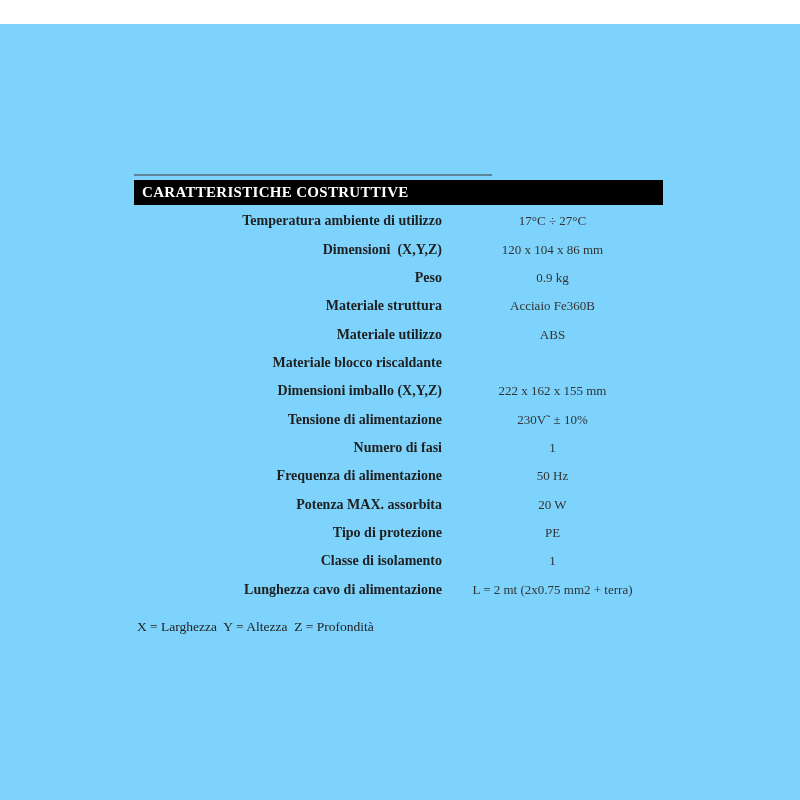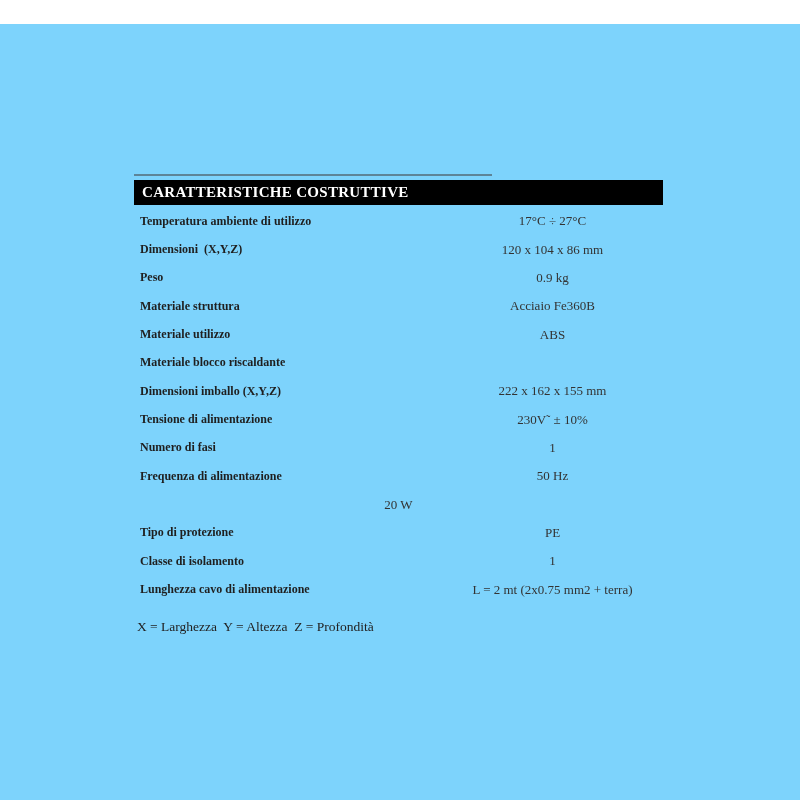--- a/index.html
+++ b/index.html
@@ -50,24 +50,25 @@
     width: 529px;
   }
   .spec-row {
     display: flex;
     align-items: center;
     height: 28.35px;
   }
   .spec-label {
     width: 302px;
     padding-left: 6px;
-    font-size: 12px;
+    font-size: 14px;
     font-weight: bold;
     color: #1f1f1f;
     white-space: pre;
+    text-align: right;
   }
   .spec-value {
     flex: 1;
     font-size: 13px;
     font-weight: normal;
     color: #333333;
     white-space: pre;
     text-align: center;
   }
   .legend {
@@ -124,20 +125,21 @@
       </div>
       <div class="spec-row">
         <div class="spec-label">Numero di fasi</div>
         <div class="spec-value">1</div>
       </div>
       <div class="spec-row">
         <div class="spec-label">Frequenza di alimentazione</div>
         <div class="spec-value">50 Hz</div>
       </div>
       <div class="spec-row">
+        <div class="spec-label">Potenza MAX. assorbita</div>
         <div class="spec-value">20 W</div>
       </div>
       <div class="spec-row">
         <div class="spec-label">Tipo di protezione</div>
         <div class="spec-value">PE</div>
       </div>
       <div class="spec-row">
         <div class="spec-label">Classe di isolamento</div>
         <div class="spec-value">1</div>
       </div>

